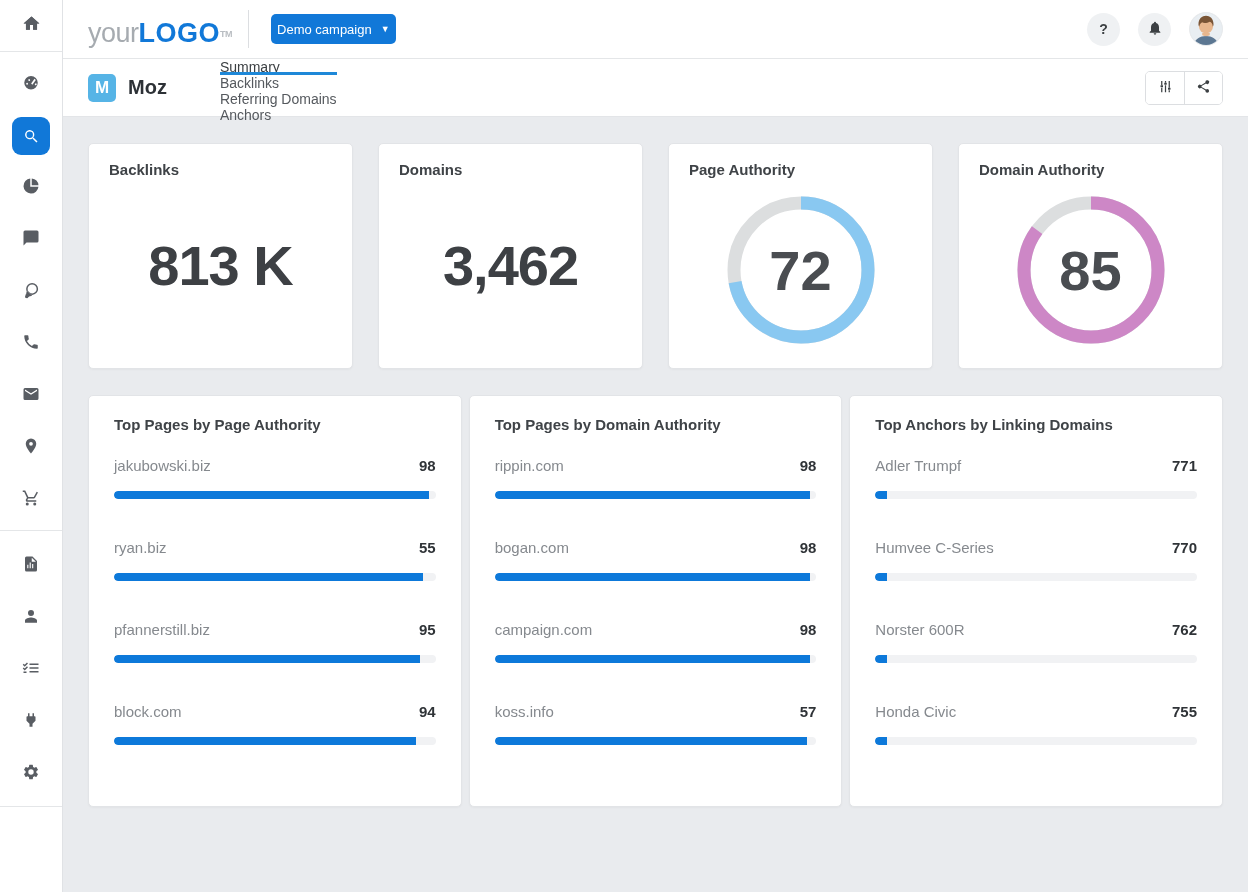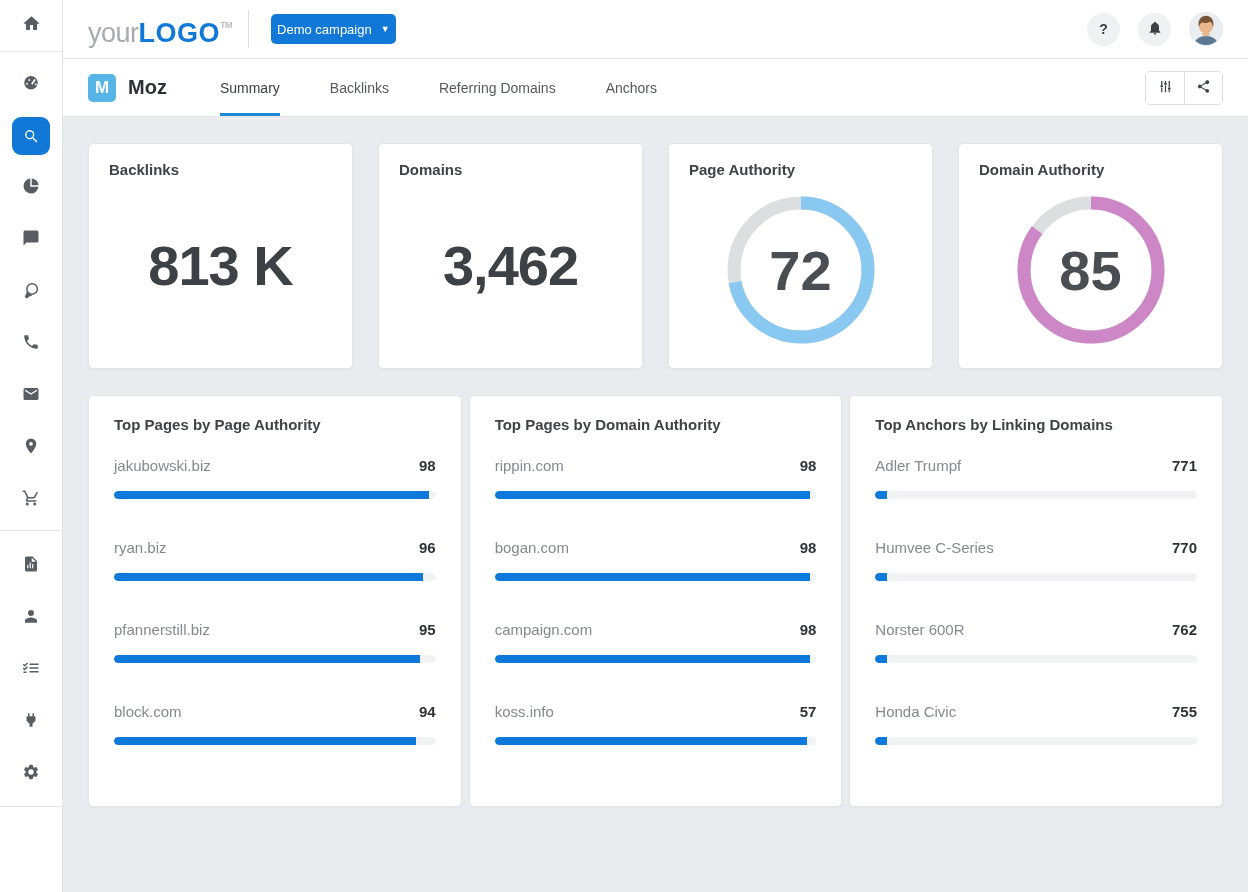--- a/index.html
+++ b/index.html
@@ -12,39 +12,39 @@
   .side-sec1 { padding:6px 0 4px; border-bottom:1px solid #e4e6e8; }
   .side-sec2 { padding:9px 0 6px; border-bottom:1px solid #e4e6e8; }
   .side-item { height:52px; display:flex; align-items:center; justify-content:center; cursor:pointer; }
   .side-item svg { width:18px; height:18px; fill:#595d63; }
   .side-item.home svg { width:19px; height:19px; }
   .side-active { width:38px; height:38px; background:#1178d8; border-radius:9px; display:flex; align-items:center; justify-content:center; }
   .side-active svg { fill:#fff; width:17px; height:17px; }
 
   
   .topbar { position:absolute; left:63px; top:0; right:0; height:59px; background:#fff; border-bottom:1px solid #e4e6e8; display:flex; align-items:center; padding:0 25px; }
-  .logo { display:flex; align-items:flex-start; font-size:27px; letter-spacing:-0.5px;margin-top:8px; }
+  .logo { display:flex; align-items:center; font-size:27px; letter-spacing:-0.5px;margin-top:8px; }
   .logo .lg-prefix { color:#a6abb0; font-weight:400; }
   .logo .lg-bold { color:#1178d8; font-weight:bold; letter-spacing:0.5px; }
   .logo .lg-tm { font-size:9px; color:#b9bdc2; margin-top:2px; font-weight:bold; }
   .vdiv { width:1px; height:38px; background:#dcdee1; margin:0 22px 0 16px; }
   .campaign-btn { background:#1178d8; color:#fff; border:none; height:30px; padding:0 6px; border-radius:5px; font-size:13px; font-family:inherit; display:flex; align-items:center; gap:9px; cursor:pointer; }
   .campaign-btn .caret { font-size:9px; }
   .top-right { margin-left:auto; display:flex; align-items:center; gap:18px; }
   .circle-btn { width:33px; height:33px; border-radius:50%; background:#eff1f3; border:none; display:flex; align-items:center; justify-content:center; font-size:14px; font-weight:bold; color:#3c4043; cursor:pointer; font-family:inherit; }
   .circle-btn svg { width:16px; height:16px; fill:#3c4043; }
   .avatar { width:34px; height:34px; border-radius:50%; overflow:hidden; cursor:pointer; border:1px solid #e8eaec; background:#dfe4e8; }
   .avatar svg { width:100%; height:100%; }
 
   
   .toolbar { position:absolute; left:63px; top:59px; right:0; height:58px; background:#fff; border-bottom:1px solid #e3e5e8; display:flex; align-items:center; padding:0 25px; }
   .moz-brand { display:flex; align-items:center; gap:12px; margin-right:28px; }
   .moz-sq { width:28px; height:28px; background:#56b4e6; border-radius:5px; color:#fff; font-weight:bold; font-size:17px; display:flex; align-items:center; justify-content:center; }
   .moz-name { font-size:20px; font-weight:bold; color:#2d3136; }
-  .tabs { display:flex; height:100%; }
+  .tabs { display:flex; height:100%;flex-direction:column; }
   .tab { position:relative; display:flex; align-items:center; padding:0 25px; font-size:14px; color:#55595e; cursor:pointer; }
   .tab.active { color:#3c4043; }
   .tab.active::after { content:""; position:absolute; left:25px; right:25px; bottom:0; height:3px; background:#1e88d8; }
   .tool-right { margin-left:auto; display:flex; border:1px solid #dcdee1; border-radius:5px; overflow:hidden; }
   .tool-btn { width:38px; height:32px; background:#fff; border:none; display:flex; align-items:center; justify-content:center; cursor:pointer; }
   .tool-btn + .tool-btn { border-left:1px solid #dcdee1; }
   .tool-btn svg { width:15px; height:15px; fill:#3c4043; stroke:#3c4043; }
 
   
   .main { position:absolute; left:63px; top:118px; right:0; bottom:0; padding:25px; overflow:hidden; }
@@ -266,21 +266,21 @@
               <span class="li-label">jakubowski.biz</span>
               <span class="li-value">98</span>
             </div>
             <div class="li-track">
               <div class="li-fill" style="width: 98%; background: rgb(13, 121, 218);"></div>
             </div>
           </div>
           <div class="li-item">
             <div class="li-head">
               <span class="li-label">ryan.biz</span>
-              <span class="li-value">96</span>
+              <span class="li-value">55</span>
             </div>
             <div class="li-track">
               <div class="li-fill" style="width: 96%; background: rgb(13, 121, 218);"></div>
             </div>
           </div>
           <div class="li-item">
             <div class="li-head">
               <span class="li-label">pfannerstill.biz</span>
               <span class="li-value">95</span>
             </div>

